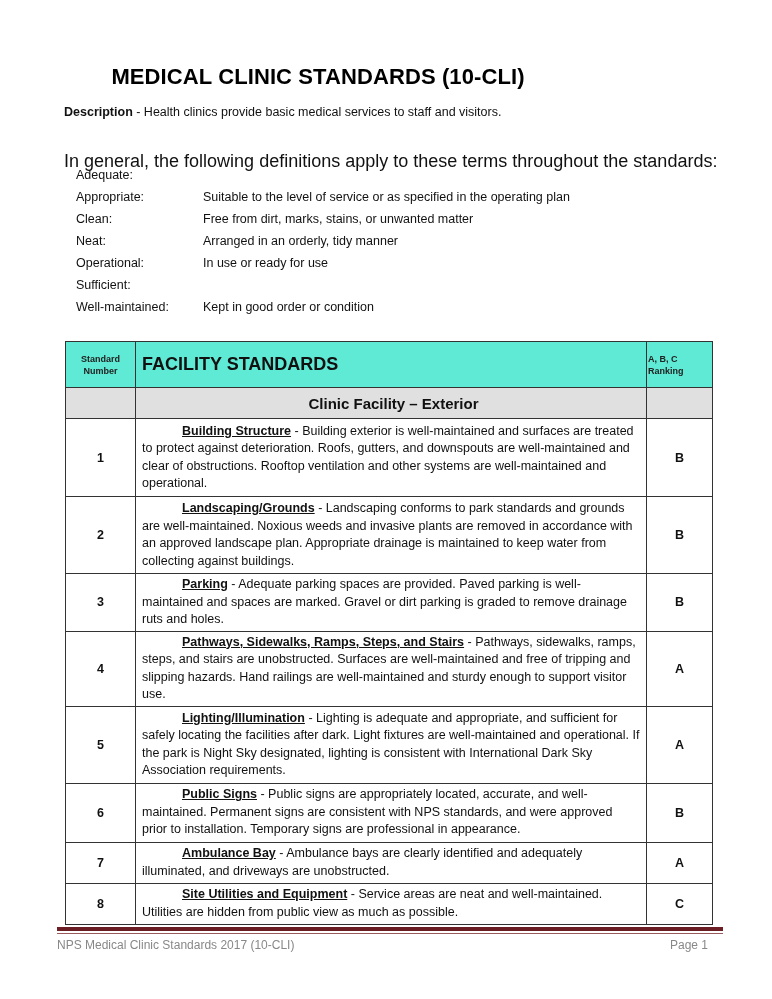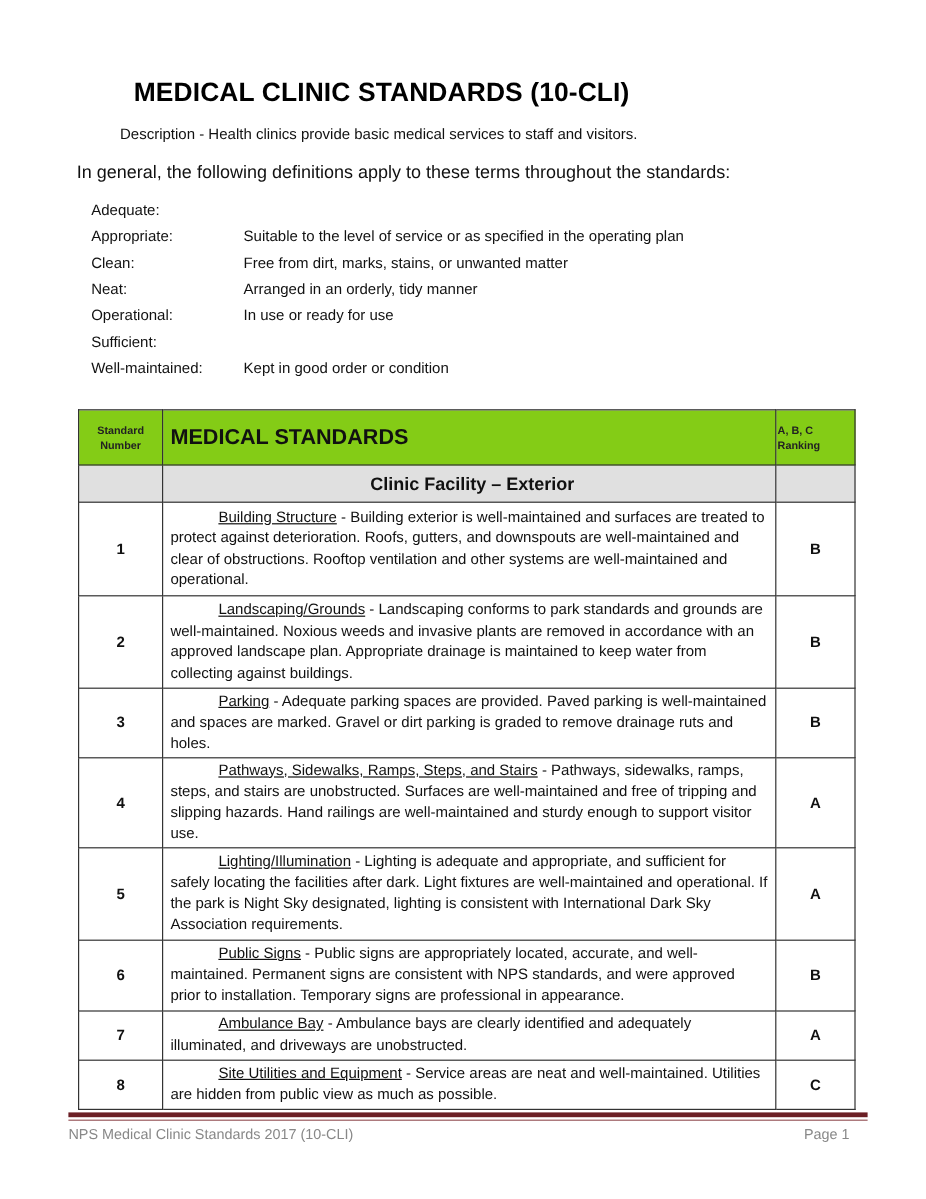--- a/index.html
+++ b/index.html
@@ -1,39 +1,39 @@
 <!DOCTYPE html>
 <html><head>
   <meta charset="utf-8">
   <style>
     html, body { margin: 0; padding: 0; background: #ffffff; }
     body { width: 772px; height: 999px; position: relative; overflow: hidden;
       font-family: "Liberation Sans", sans-serif; color: #111; }
     .title { position: absolute; top: 64px; left: 0; width: 636px; text-align: center;
       font-size: 22px; font-weight: bold; letter-spacing: 0.1px; color: #000; }
     .desc { position: absolute; top: 105px; left: 64px; font-size: 12.5px; }
-    .desc b { font-weight: normal; margin-left: 36px; }
-    .intro { position: absolute; top: 135px; left: 64px; font-size: 15px; }
+    .desc b { font-weight: bold; }
+    .intro { position: absolute; top: 151px; left: 64px; font-size: 18px; }
     .defs { position: absolute; top: 164px; left: 76px; font-size: 12.5px; }
     .def-row { height: 22px; line-height: 22px; display: flex; }
     .def-term { width: 127px; }
     .def-text { }
     table.std { position: absolute; top: 341px; left: 65px; width: 648px;
       border-collapse: collapse; font-size: 12.5px; }
     table.std td { border: 1.5px solid #333; vertical-align: middle; }
-    .hdr td { background: #84cc16; height: 43px; }
+    .hdr td { background: #5eead4; height: 43px; }
     .hdr .num-h { width: 67px; text-align: center; font-size: 9px; line-height: 12px; font-weight: bold; color: #222; }
     .hdr .title-h { font-size: 18px; font-weight: bold; padding-left: 6px; }
     .hdr .rank-h { width: 63px; text-align: left; font-size: 9px; line-height: 12px; font-weight: bold; color: #222; }
     .sub td { background: #e0e0e0; height: 28px; }
     .sub .sub-title { font-size: 15px; font-weight: bold; padding-left: 6px; text-align: center; }
     .row td.num { text-align: center; font-weight: bold; }
     .row td.body { padding: 2px 6px 2px 6px; line-height: 17.5px; }
     .row td.rank { text-align: center; font-weight: bold; }
-    .label { font-weight: normal; text-decoration: underline; padding-left: 40px; }
+    .label { font-weight: bold; text-decoration: underline; padding-left: 40px; }
     .footer-line1 { position: absolute; top: 927px; left: 57px; width: 666px; height: 4px; background: #6b1f25; }
     .footer-line2 { position: absolute; top: 933px; left: 57px; width: 666px; height: 1px; background: #9a5a5e; }
     .footer-left { position: absolute; top: 938px; left: 57px; font-size: 12px; color: #888; }
     .footer-right { position: absolute; top: 938px; right: 64px; font-size: 12px; color: #888; }
   </style>
 </head>
 <body>
 
 <div class="title">MEDICAL CLINIC STANDARDS (10-CLI)</div>
 
@@ -67,21 +67,21 @@
   <div class="def-row">
       <span class="def-term">Well-maintained:</span>
       <span class="def-text">Kept in good order or condition</span>
     </div>
 </div>
 
 <table class="std">
   <tbody>
       <tr class="hdr">
     <td class="num-h">Standard Number</td>
-    <td class="title-h">MEDICAL STANDARDS</td>
+    <td class="title-h">FACILITY STANDARDS</td>
     <td class="rank-h">A, B, C Ranking</td>
   </tr>
   <tr class="sub">
     <td></td>
     <td class="sub-title">Clinic Facility – Exterior</td>
     <td></td>
   </tr>
   <tr class="row" style="height:78px">
     <td class="num">1</td>
     <td class="body"><span class="label">Building Structure</span><span> - Building exterior is well-maintained and surfaces are treated to protect against deterioration. Roofs, gutters, and downspouts are well-maintained and clear of obstructions. Rooftop ventilation and other systems are well-maintained and operational.</span></td>

